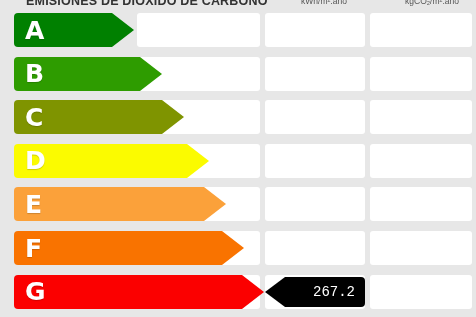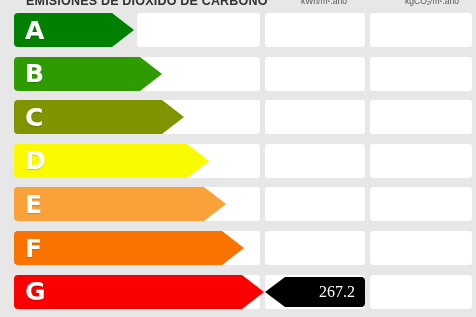--- a/index.html
+++ b/index.html
@@ -99,22 +99,22 @@
   .badge-shape {
     position: absolute;
     left: 0; top: 0;
     width: 100%;
     height: 100%;
   }
   .badge-value {
     position: relative;
     z-index: 2;
     margin-right: 10px;
-    font-family: Liberation Serif, serif;
-    font-size: 16px;
+    font-family: Liberation Mono, monospace;
+    font-size: 14px;
     color: #ffffff;
     line-height: 1;
   }
 </style>
 </head>
 <body>
 
 <div class="header">
   <div class="header-title">EMISIONES DE DIÓXIDO DE CARBONO</div>
   <div class="header-unit u1">kWh/m².año</div>

